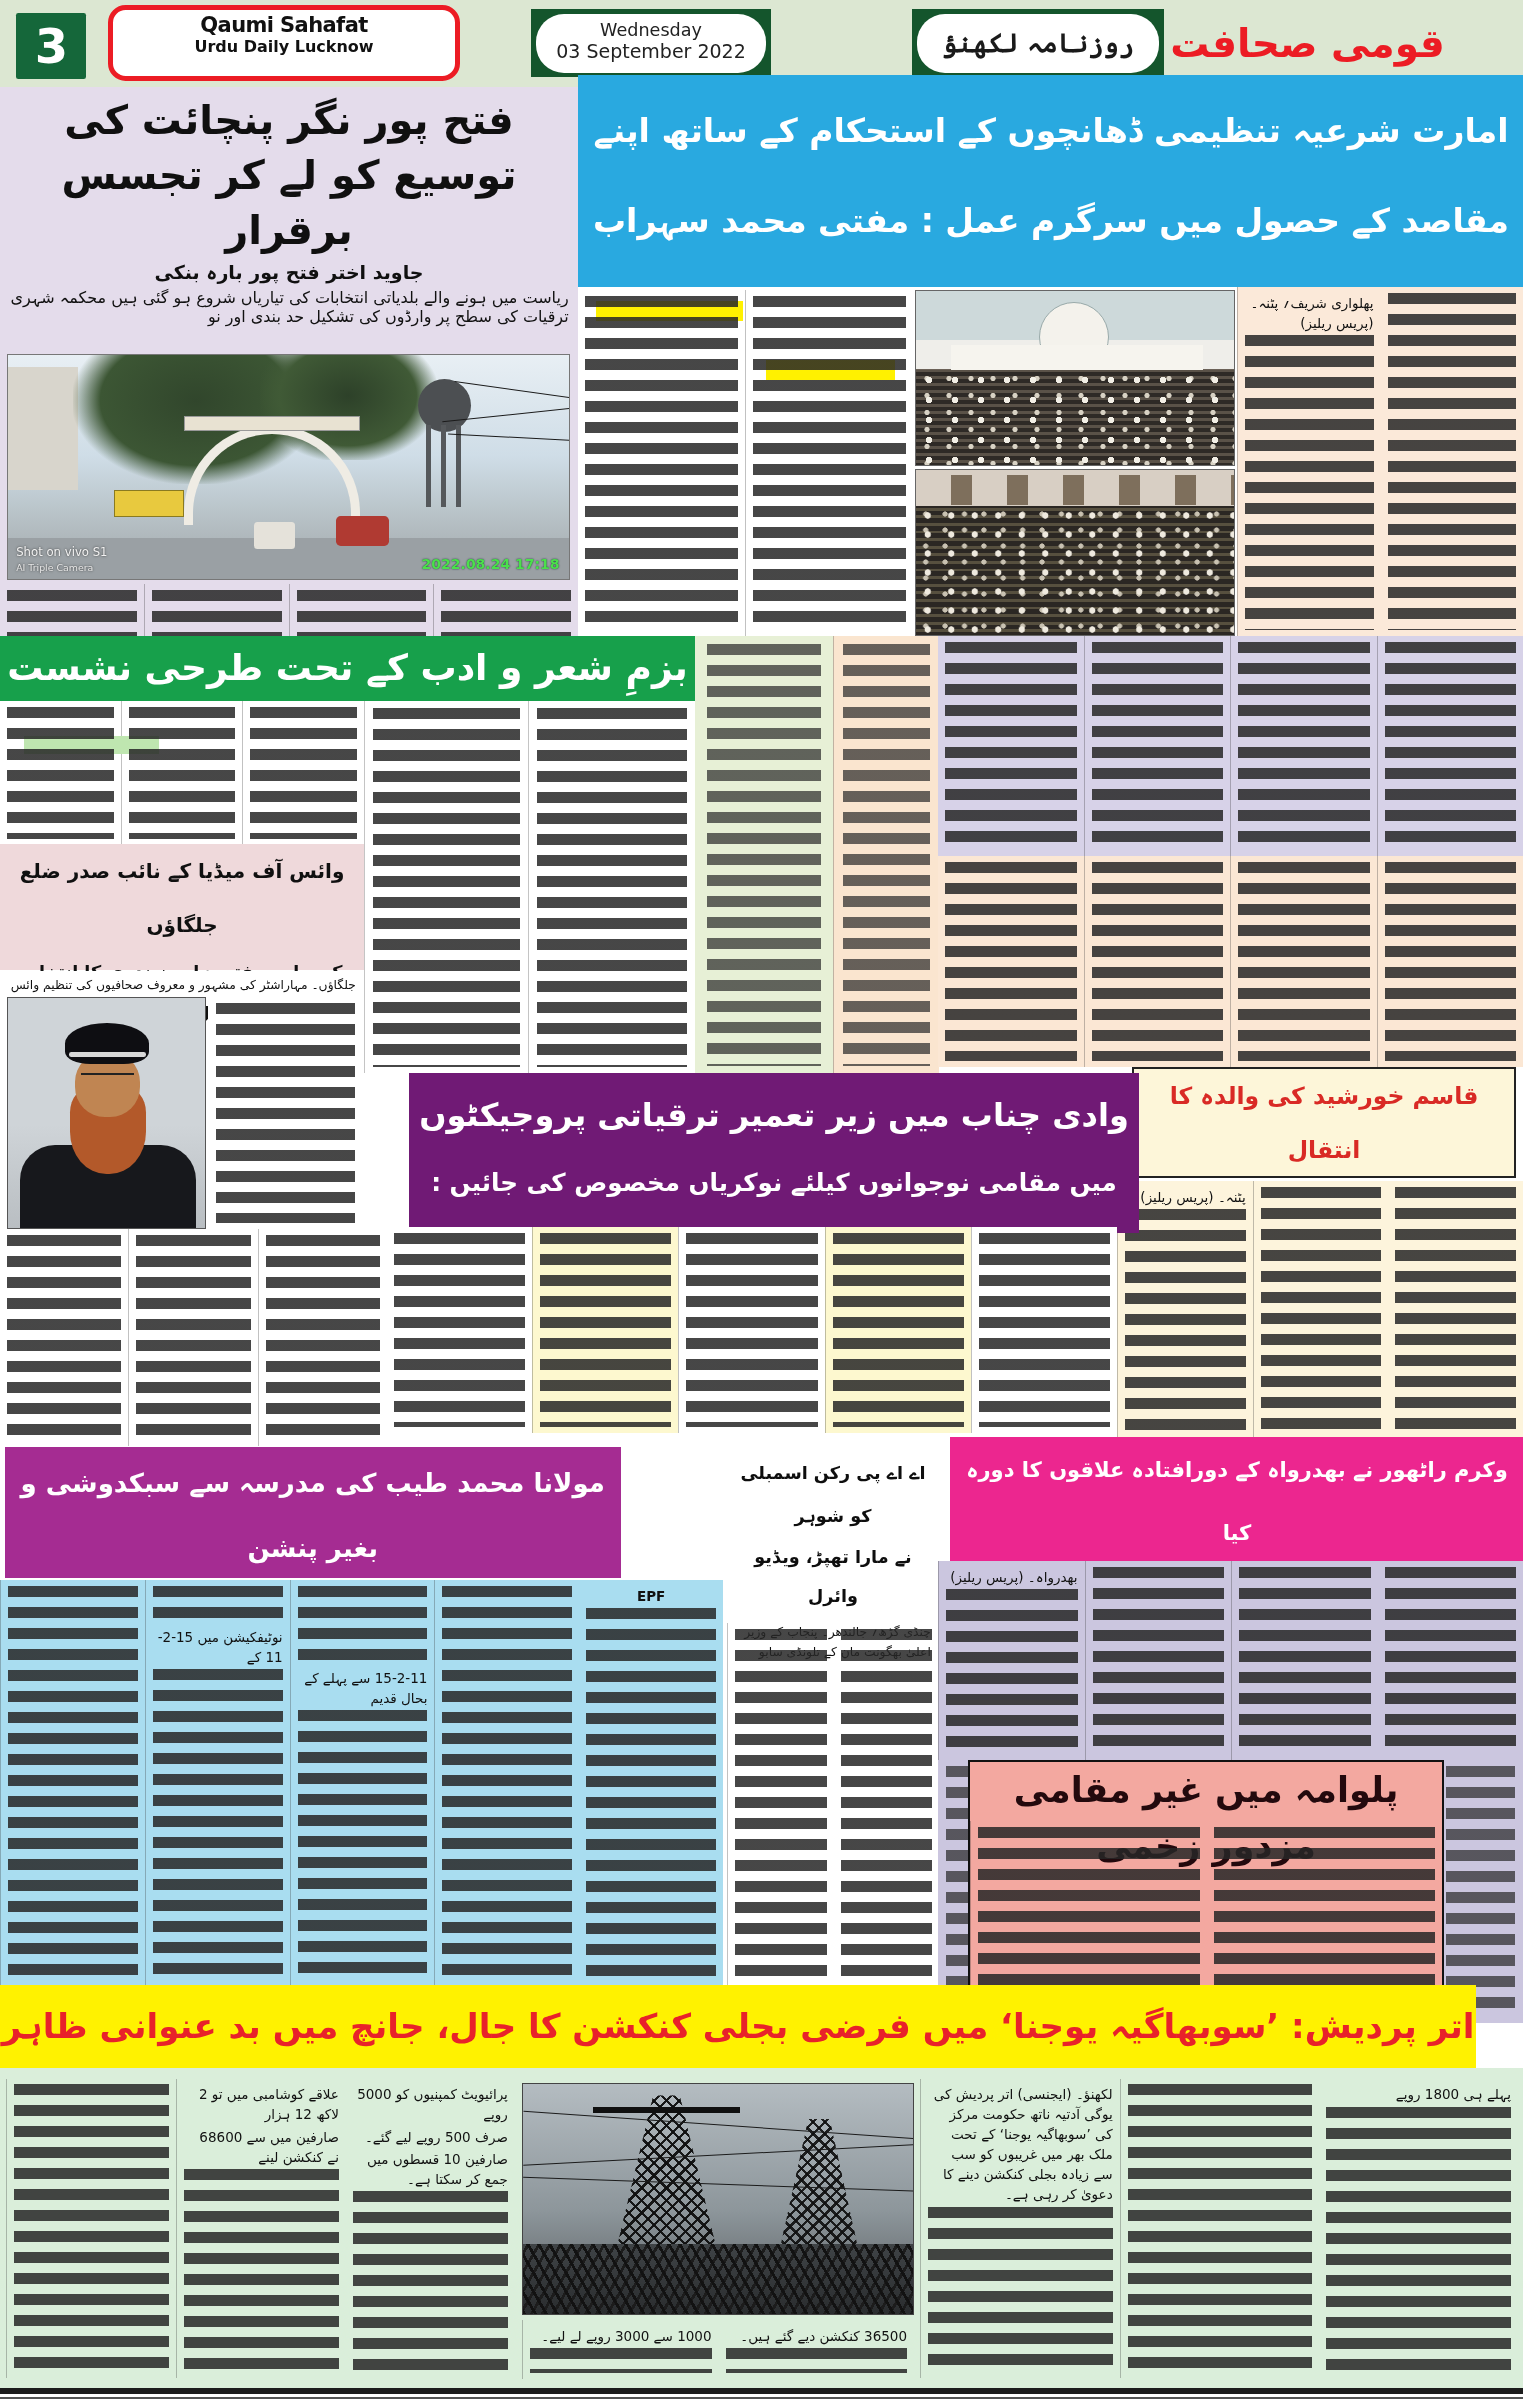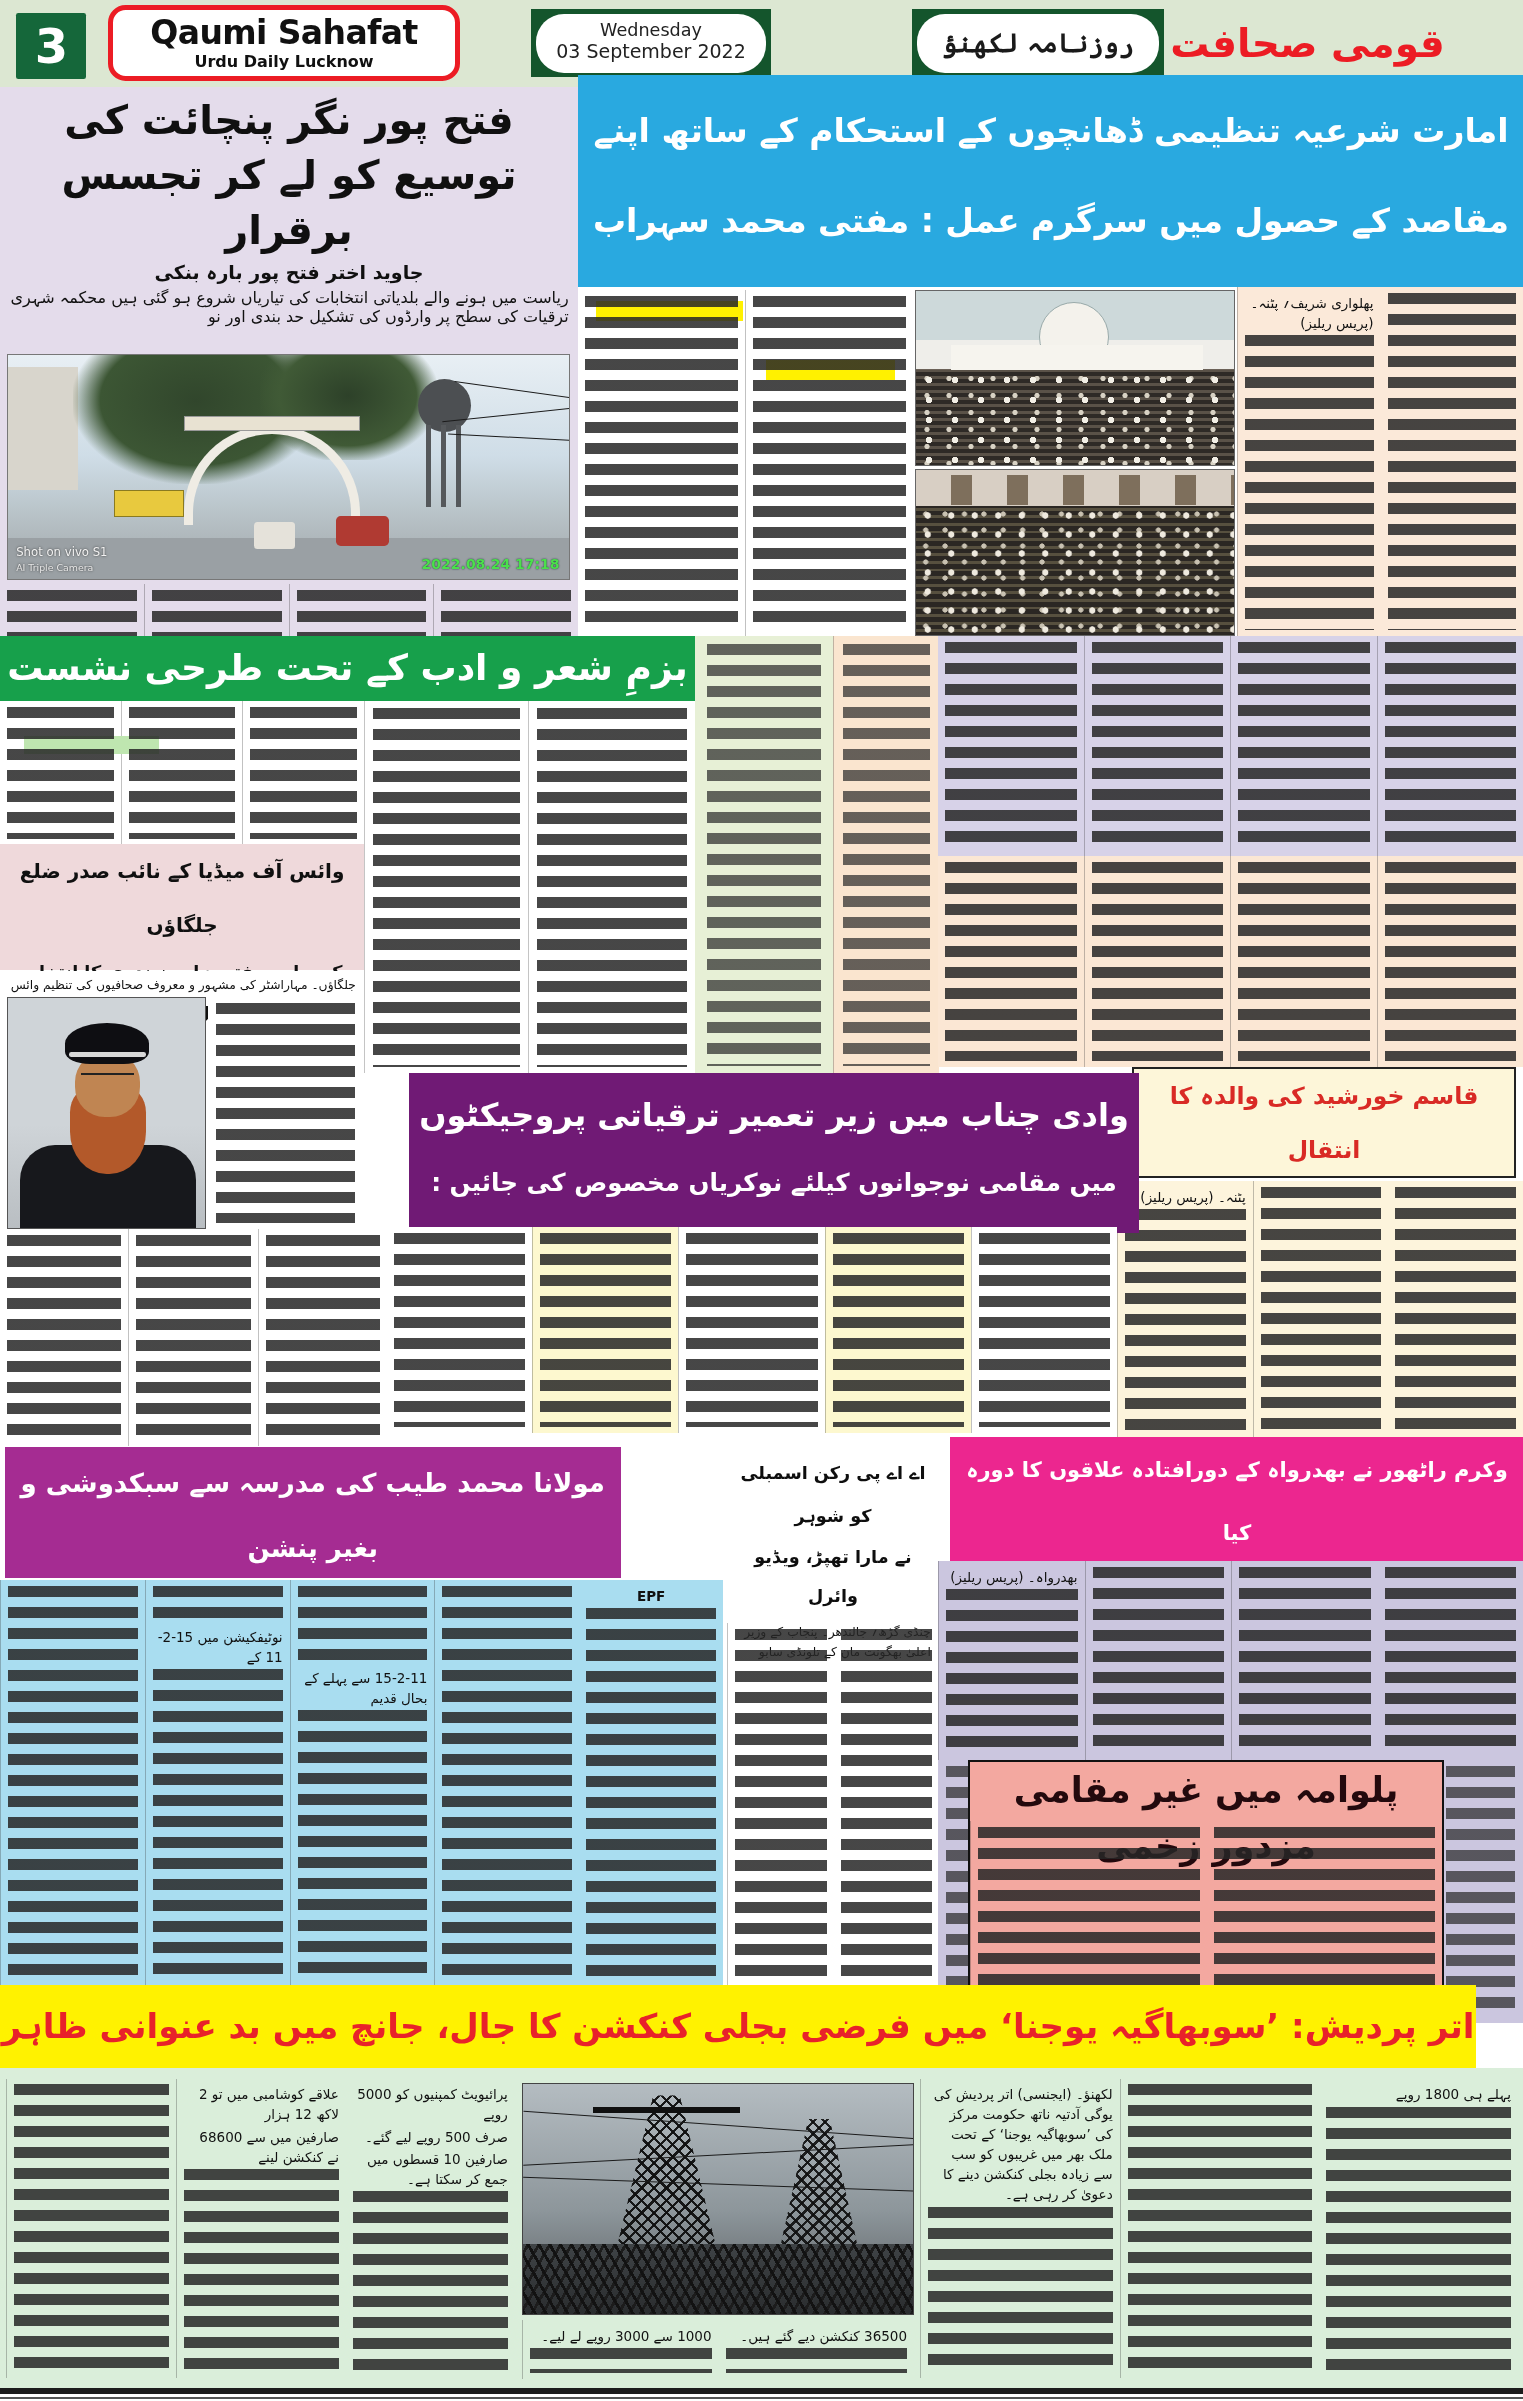--- a/index.html
+++ b/index.html
@@ -23,21 +23,21 @@
 </head>
 <body>
 
 <div class="page">
 
   <div class="abs" style="left:0;top:0;width:1524px;height:87px;background:#dce7d2;">
     <div class="abs ctr" style="left:16.4px;top:13px;width:70px;height:66px;background:#15673a;border-radius:2.3px;">
       <span style="color:#fff;font-size:48px;font-weight:bold;line-height:66px;">3</span>
     </div>
     <div class="abs ctr" style="left:108px;top:4.7px;width:352px;height:76px;background:#fff;border:5.9px solid #ec1c24;border-radius:17.6px;">
-      <div style="font-size:33px;font-weight:bold;color:#111;margin-top:3.5px;letter-spacing:-0.6px;">Qaumi Sahafat</div>
+      <div style="font-size:21px;font-weight:bold;color:#111;margin-top:3.5px;letter-spacing:-0.6px;">Qaumi Sahafat</div>
       <div style="font-size:16px;font-weight:bold;color:#111;">Urdu Daily Lucknow</div>
     </div>
     <div class="abs ctr" style="left:531px;top:9.4px;width:240px;height:68px;background:#14552c;padding:4.7px;">
       <div class="boxed" style="width:100%;height:100%;border-radius:28px;">
         <div style="font-size:17.6px;color:#222;padding-top:5.9px;">Wednesday</div>
         <div style="font-size:19px;color:#222;">03 September 2022</div>
       </div>
     </div>
     <div class="abs ctr" style="left:912px;top:9.4px;width:252px;height:68px;background:#14552c;padding:4.7px;">
       <div class="boxed rtl" style="width:100%;height:100%;border-radius:28px;">

